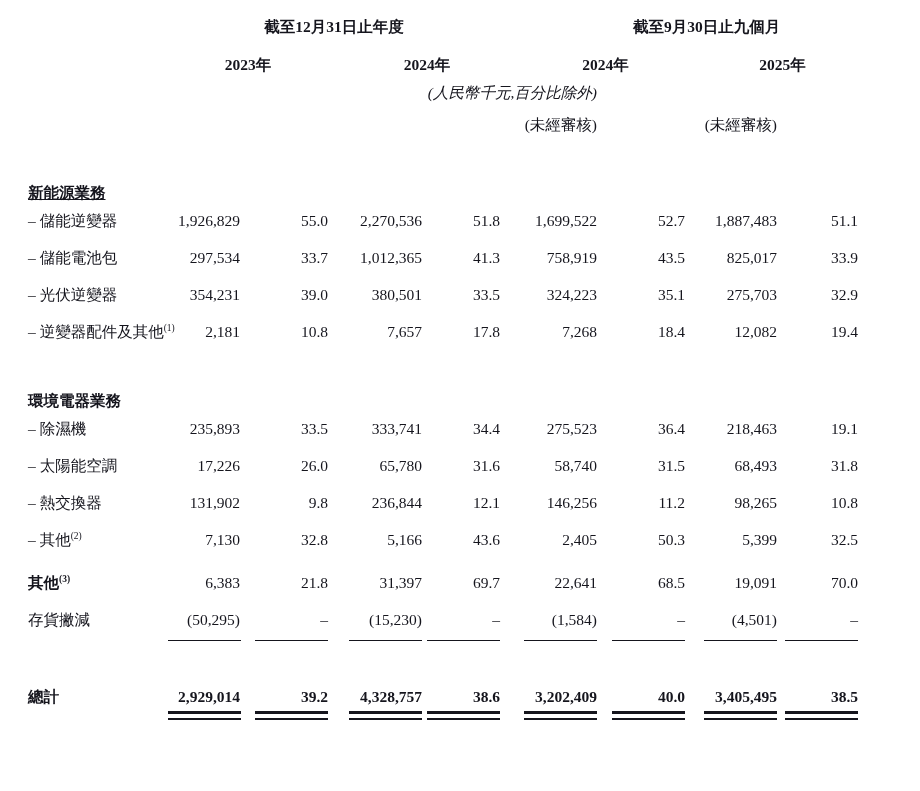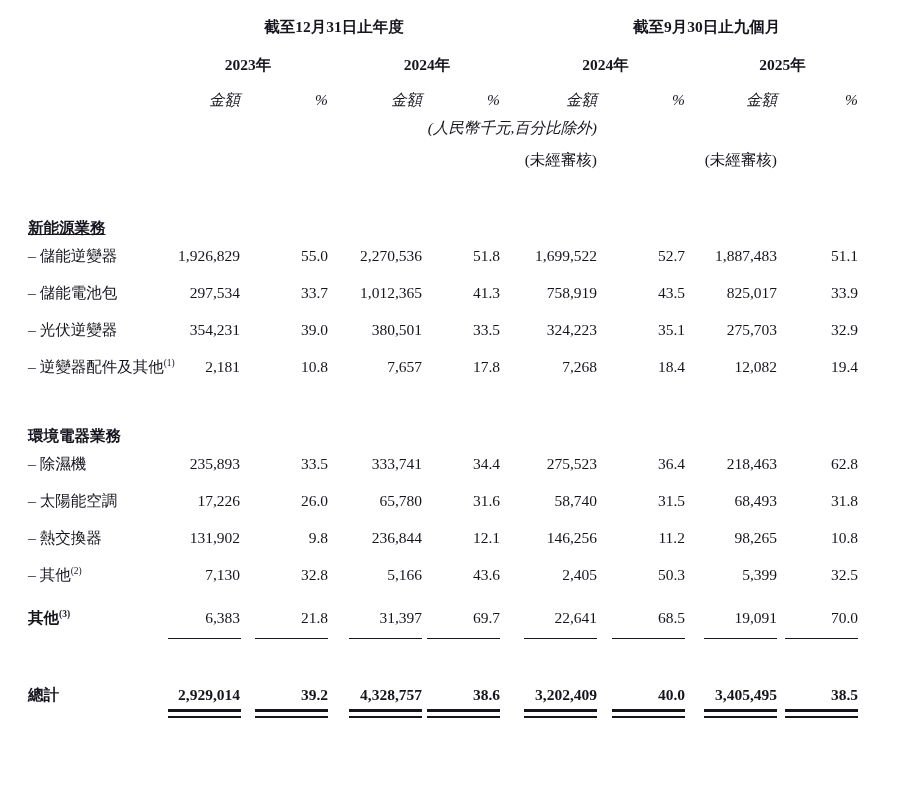--- a/index.html
+++ b/index.html
@@ -77,31 +77,20 @@
   </tr>
 
   <tr class="year-row">
     <td></td>
     <td colspan="2" class="ctr bold">2023年</td>
     <td colspan="2" class="ctr bold nudgeY">2024年</td>
     <td colspan="2" class="ctr bold nudgeY">2024年</td>
     <td colspan="2" class="ctr bold nudgeY2">2025年</td>
   </tr>
 
-  <tr class="sub-row">
-    <td></td>
-    <td class="num ital">金額</td>
-    <td class="num ital">%</td>
-    <td class="num ital">金額</td>
-    <td class="num ital">%</td>
-    <td class="num ital">金額</td>
-    <td class="num ital">%</td>
-    <td class="num ital">金額</td>
-    <td class="num ital">%</td>
-  </tr>
 
   <tr class="note-row">
     <td></td>
     <td colspan="5" class="num ital">(人民幣千元,百分比除外)</td>
     <td colspan="3"></td>
   </tr>
 
   <tr class="unaud-row">
     <td></td>
     <td></td>
@@ -167,21 +156,21 @@
   </tr>
   <tr class="data-row">
     <td><span>– 除濕機</span><sup class="fn"></sup></td>
     <td class="num">235,893</td>
     <td class="num">33.5</td>
     <td class="num">333,741</td>
     <td class="num">34.4</td>
     <td class="num">275,523</td>
     <td class="num">36.4</td>
     <td class="num">218,463</td>
-    <td class="num">62.8</td>
+    <td class="num">19.1</td>
   </tr>
   <tr class="data-row">
     <td><span>– 太陽能空調</span><sup class="fn"></sup></td>
     <td class="num">17,226</td>
     <td class="num">26.0</td>
     <td class="num">65,780</td>
     <td class="num">31.6</td>
     <td class="num">58,740</td>
     <td class="num">31.5</td>
     <td class="num">68,493</td>
@@ -215,20 +204,31 @@
     <td class="num">6,383</td>
     <td class="num">21.8</td>
     <td class="num">31,397</td>
     <td class="num">69.7</td>
     <td class="num">22,641</td>
     <td class="num">68.5</td>
     <td class="num">19,091</td>
     <td class="num">70.0</td>
   </tr>
 
+  <tr class="data-row">
+    <td><span>存貨撇減</span></td>
+    <td class="num">(50,295)</td>
+    <td class="num">–</td>
+    <td class="num">(15,230)</td>
+    <td class="num">–</td>
+    <td class="num">(1,584)</td>
+    <td class="num">–</td>
+    <td class="num">(4,501)</td>
+    <td class="num">–</td>
+  </tr>
 
   <tr class="rule-row">
     <td></td>
     <td>
           <div class="rule1"></div>
         </td>
     <td>
           <div class="rule1"></div>
         </td>
     <td>

